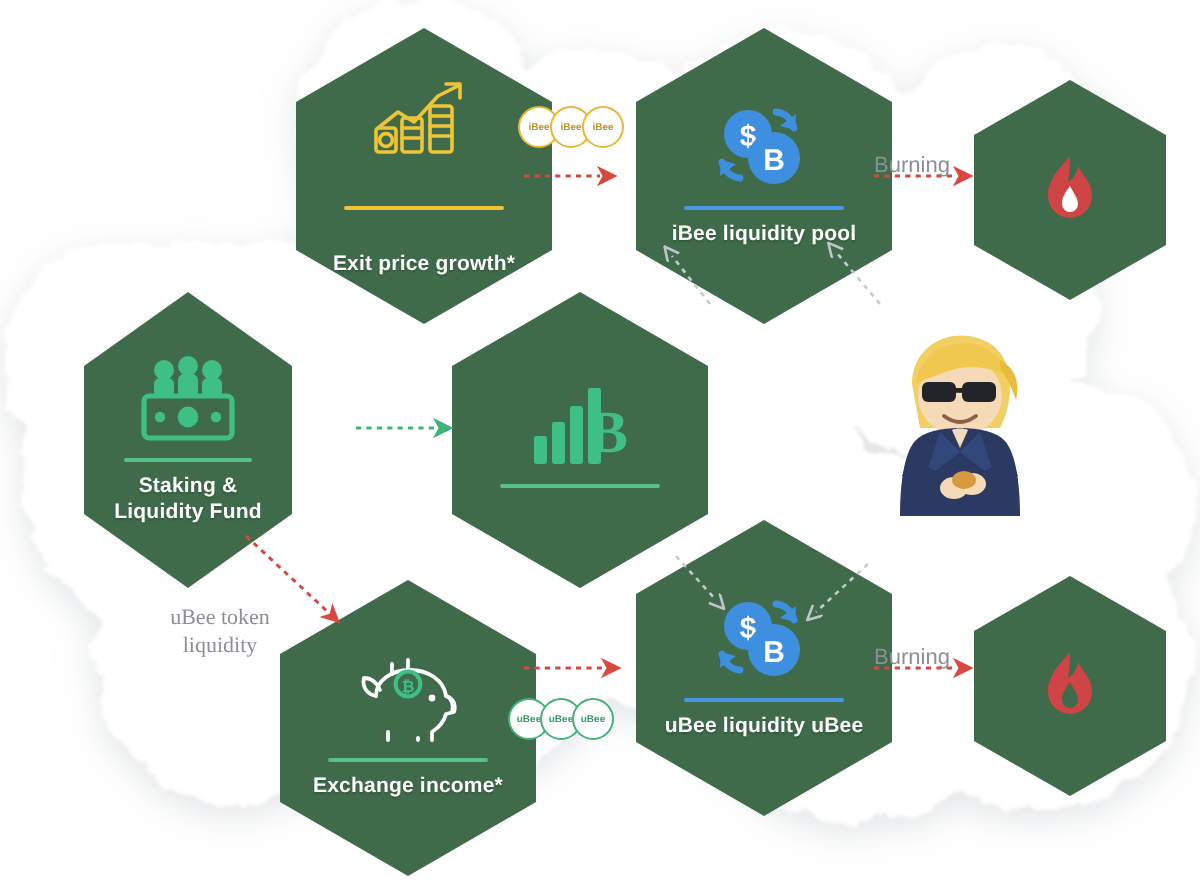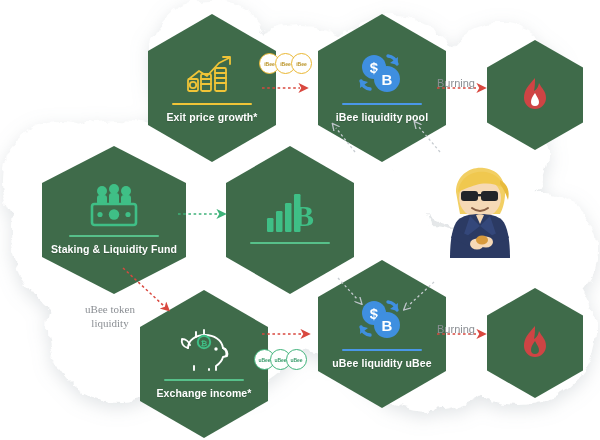--- a/index.html
+++ b/index.html
@@ -128,21 +128,21 @@
 
     <path d="M355 152 L336 128" fill="none" stroke="#c6cbd0" stroke-width="1.3" stroke-dasharray="2.4 2.6" marker-end="url(#ar-gray)"></path>
 
     <path d="M338 278 L358 300" fill="none" stroke="#c6cbd0" stroke-width="1.3" stroke-dasharray="2.4 2.6" marker-end="url(#ar-gray)"></path>
 
     <path d="M440 152 L418 126" fill="none" stroke="#c6cbd0" stroke-width="1.3" stroke-dasharray="2.4 2.6" marker-end="url(#ar-gray)"></path>
 
     <path d="M434 282 L408 306" fill="none" stroke="#c6cbd0" stroke-width="1.3" stroke-dasharray="2.4 2.6" marker-end="url(#ar-gray)"></path>
   </svg>
 
-  <div class="hex hex-green" style="left:148px;top:14px;width:128px;height:148px;">
+  <div class="hex hex-green" style="left:148px;top:14px;width:128px;height:148px;gap:15px;">
     <div class="icon-wrap">
       <svg width="54" height="42" viewBox="0 0 54 42">
         <g stroke="#f0c437" stroke-width="1.8" fill="none" stroke-linecap="round" stroke-linejoin="round">
           <path d="M4 26 L14 18 L22 23 L34 10 L44 5"></path>
           <path d="M38 4 L45 4 L45 11"></path>
           <rect x="3" y="26" width="10" height="12" rx="1.4"></rect>
           <rect x="16" y="21" width="10" height="17" rx="1.4"></rect>
           <rect x="30" y="15" width="11" height="23" rx="1.4"></rect>
           <path d="M16 26 h10 M16 31 h10 M30 20 h11 M30 25 h11 M30 30 h11"></path>
           <circle cx="8" cy="32" r="3.2"></circle>
@@ -172,21 +172,21 @@
 
   <div class="hex hex-green" style="left:487px;top:40px;width:96px;height:110px;">
     <div class="icon-wrap">
       <svg width="30" height="36" viewBox="0 0 30 36">
         <path d="M15 1 C8 9 4 13 4 21 a11 11 0 0 0 22 0 C26 14 22 12 19 6 C18 11 16 13 14 14 C15 9 15 5 15 1 Z" fill="#cf4444"></path>
         <path d="M15 16 C12 20 11 22 11 25 a4 4 0 0 0 8 0 C19 22 17 20 15 16 Z" fill="#ffffff"></path>
       </svg>
     </div>
   </div>
 
-  <div class="hex hex-green" style="left:42px;top:146px;width:144px;height:148px;">
+  <div class="hex hex-green" style="left:42px;top:146px;width:104px;height:148px;">
     <div class="icon-wrap">
       <svg width="54" height="44" viewBox="0 0 54 44">
         <g fill="#3fbf86">
           <circle cx="15" cy="7" r="5"></circle>
             <rect x="10" y="11" width="10" height="10" rx="3"></rect>
           <circle cx="27" cy="5" r="5"></circle>
             <rect x="22" y="9" width="10" height="12" rx="3"></rect>
           <circle cx="39" cy="7" r="5"></circle>
             <rect x="34" y="11" width="10" height="10" rx="3"></rect>
         </g>

